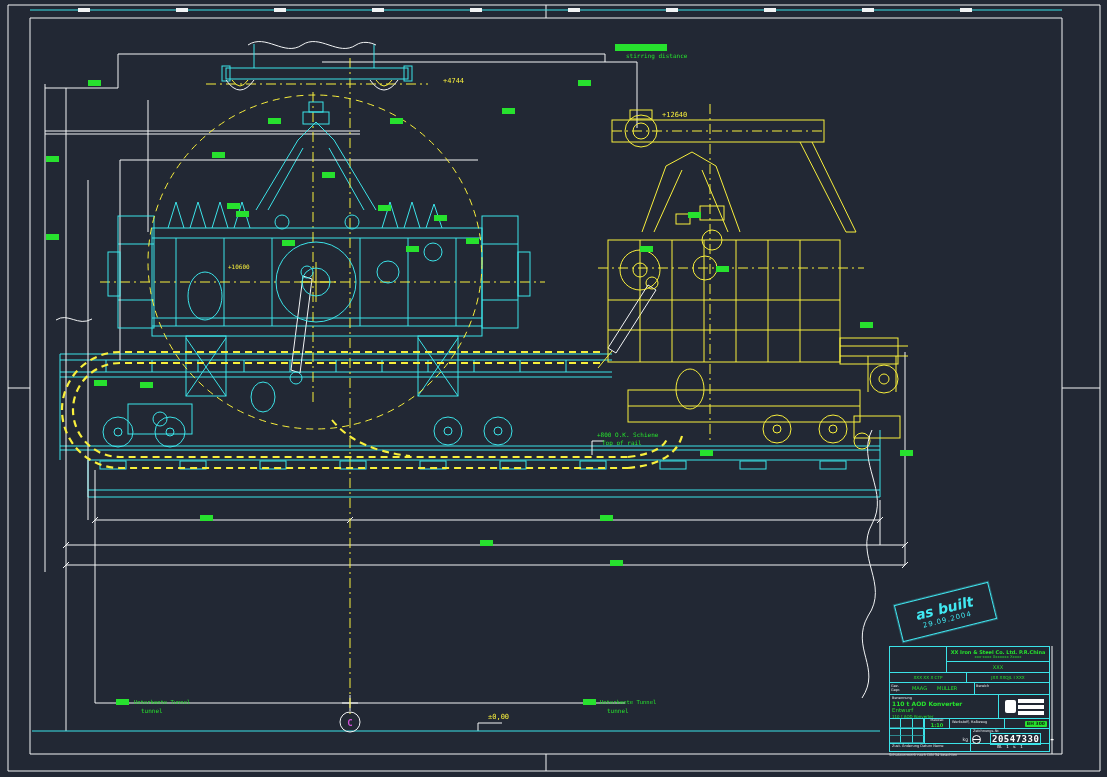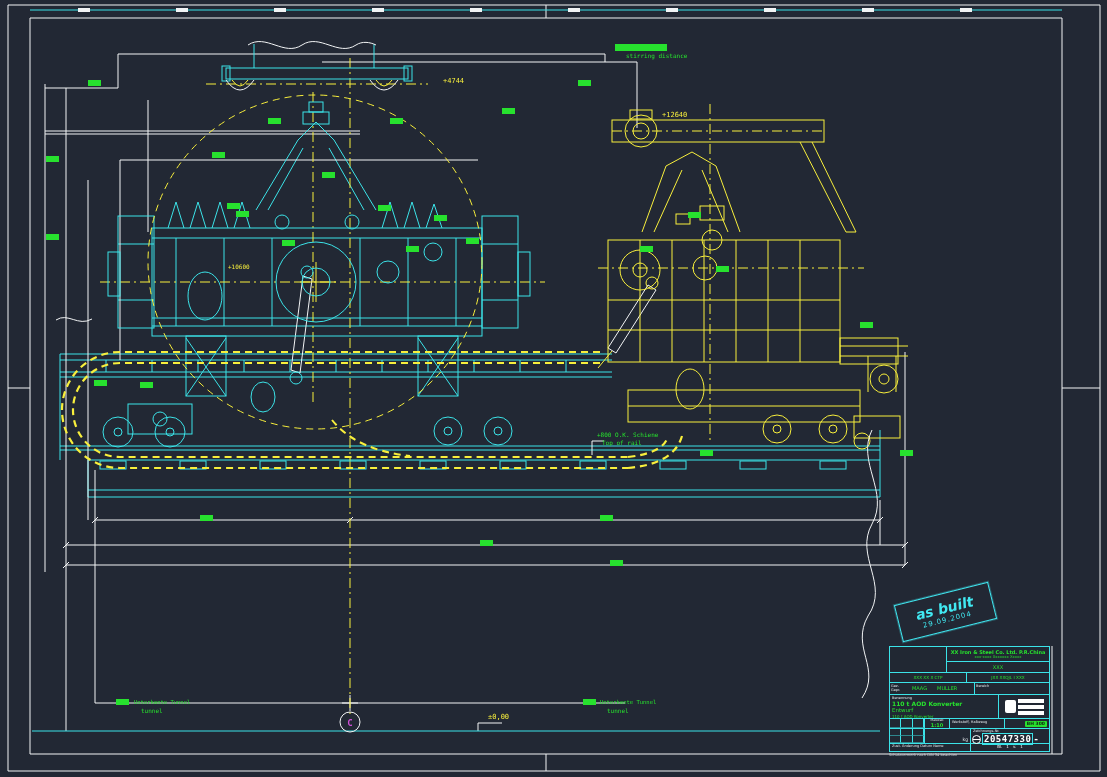--- a/index.html
+++ b/index.html
@@ -43,21 +43,21 @@
   .r5 .sc .v{font-size:5px;line-height:6px;font-weight:bold;}
   .r5 .mat{flex:1;padding-top:1px;padding-left:2px;}
   .r5 .chip{width:42px;border-left:1px solid #3be3e8;display:flex;align-items:center;justify-content:flex-end;padding-right:2px;}
   .chip b{background:#27e12e;color:#10240f;font-size:4.5px;padding:0 2px;line-height:6px;border-radius:1px;}
   .r6{height:15px;}
   .r6 .grid{width:34px;border-right:1px solid #3be3e8;display:grid;grid-template-columns:1fr 1fr 1fr;}
   .r6 .mid{flex:1;position:relative;}
   .r6 .kg{position:absolute;right:2px;bottom:1px;font-size:4.5px;color:#dfe4e8;}
   .r6 .num{width:78px;border-left:1px solid #3be3e8;display:flex;flex-direction:column;}
   .num .lab2{font-size:3.5px;line-height:4px;padding-left:2px;color:#dfe4e8;}
-  .numrow{display:flex;align-items:center;gap:1px;padding-left:1px;}
+  .numrow{display:flex;align-items:center;gap:9px;padding-left:1px;}
   .oplus{width:7px;height:7px;border:1px solid #fff;border-radius:50%;position:relative;flex:none;}
   .oplus:before{content:"";position:absolute;left:0;top:3px;width:7px;height:1px;background:#fff;}
   .dwg{border:1px solid #3be3e8;font-size:9px;font-weight:bold;letter-spacing:.5px;
        font-family:"DejaVu Sans Mono",monospace;color:#fff;padding:0 1px;line-height:10px;}
   .sfx{font-size:9px;color:#fff;font-weight:bold;}
   .r7{height:7px;border-bottom:none!important;}
   .r7 .rev{flex:1;padding-left:2px;}
   .r7 .sheet{width:78px;border-left:1px solid #3be3e8;display:flex;gap:4px;justify-content:center;
              font-size:4px;line-height:6px;color:#fff;}
   #tbfooter{position:absolute;left:889px;top:753px;width:161px;font-size:3.6px;color:#cfd5da;}

